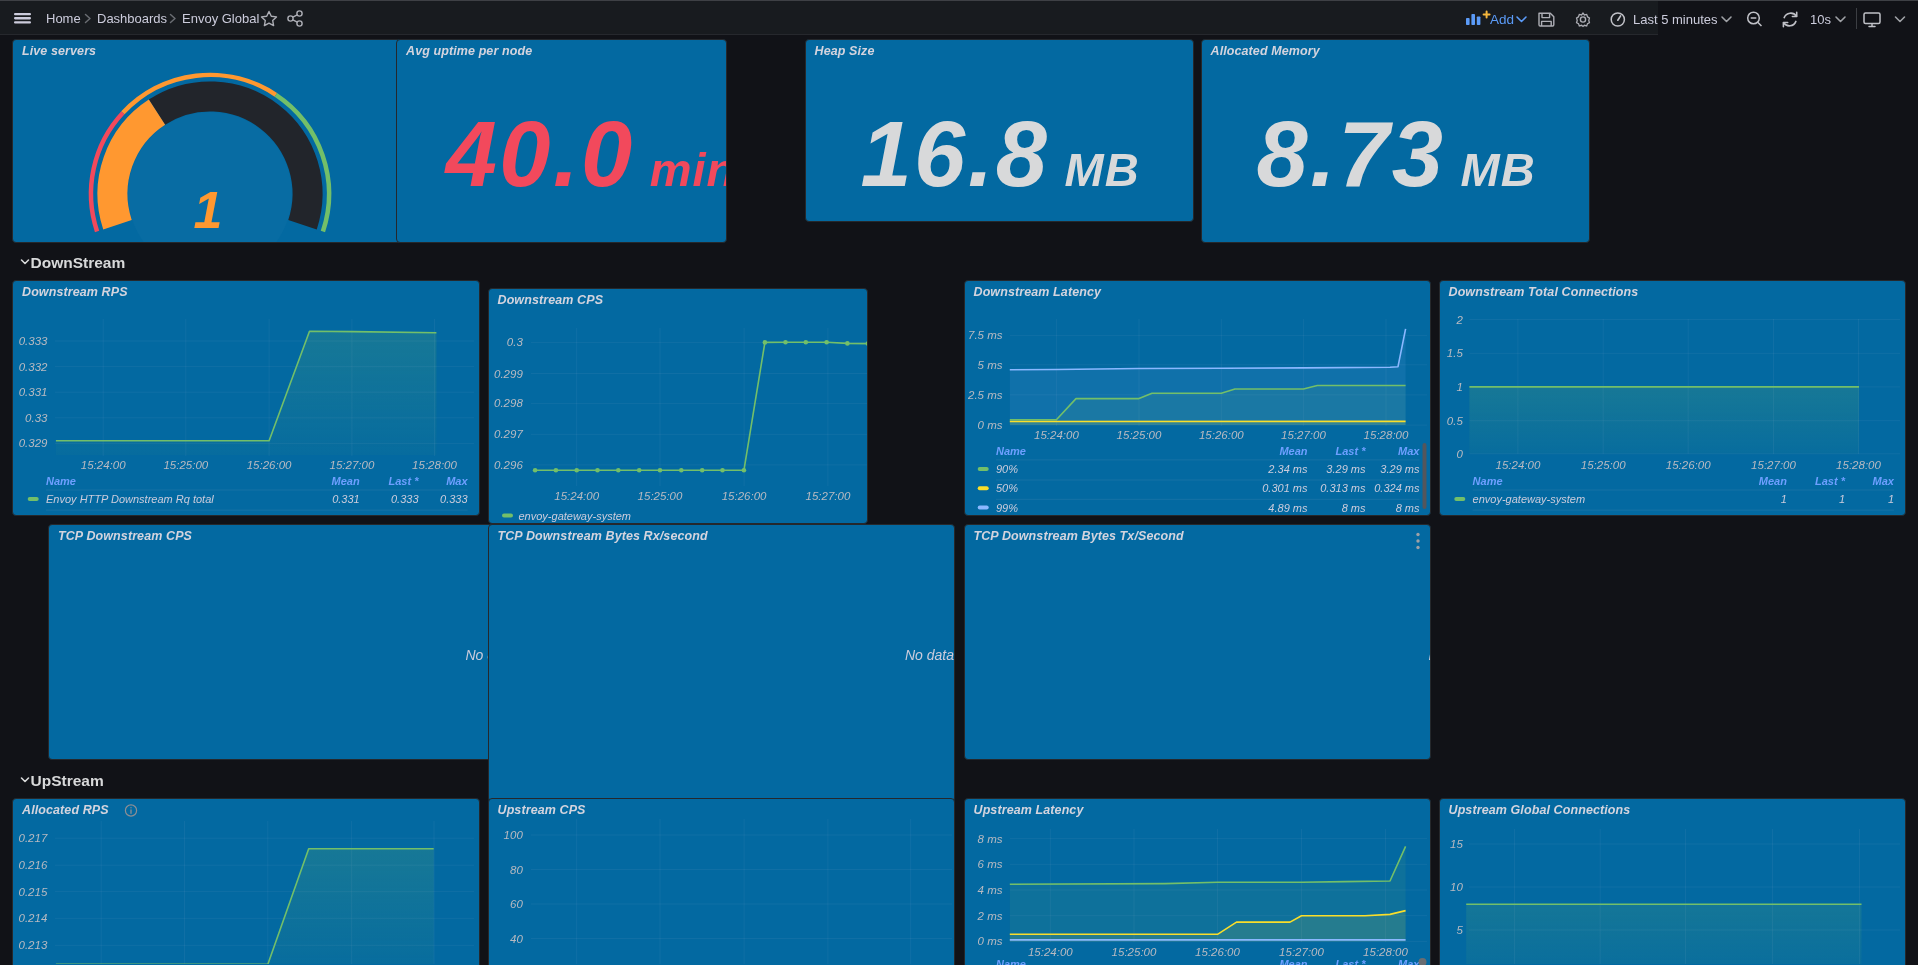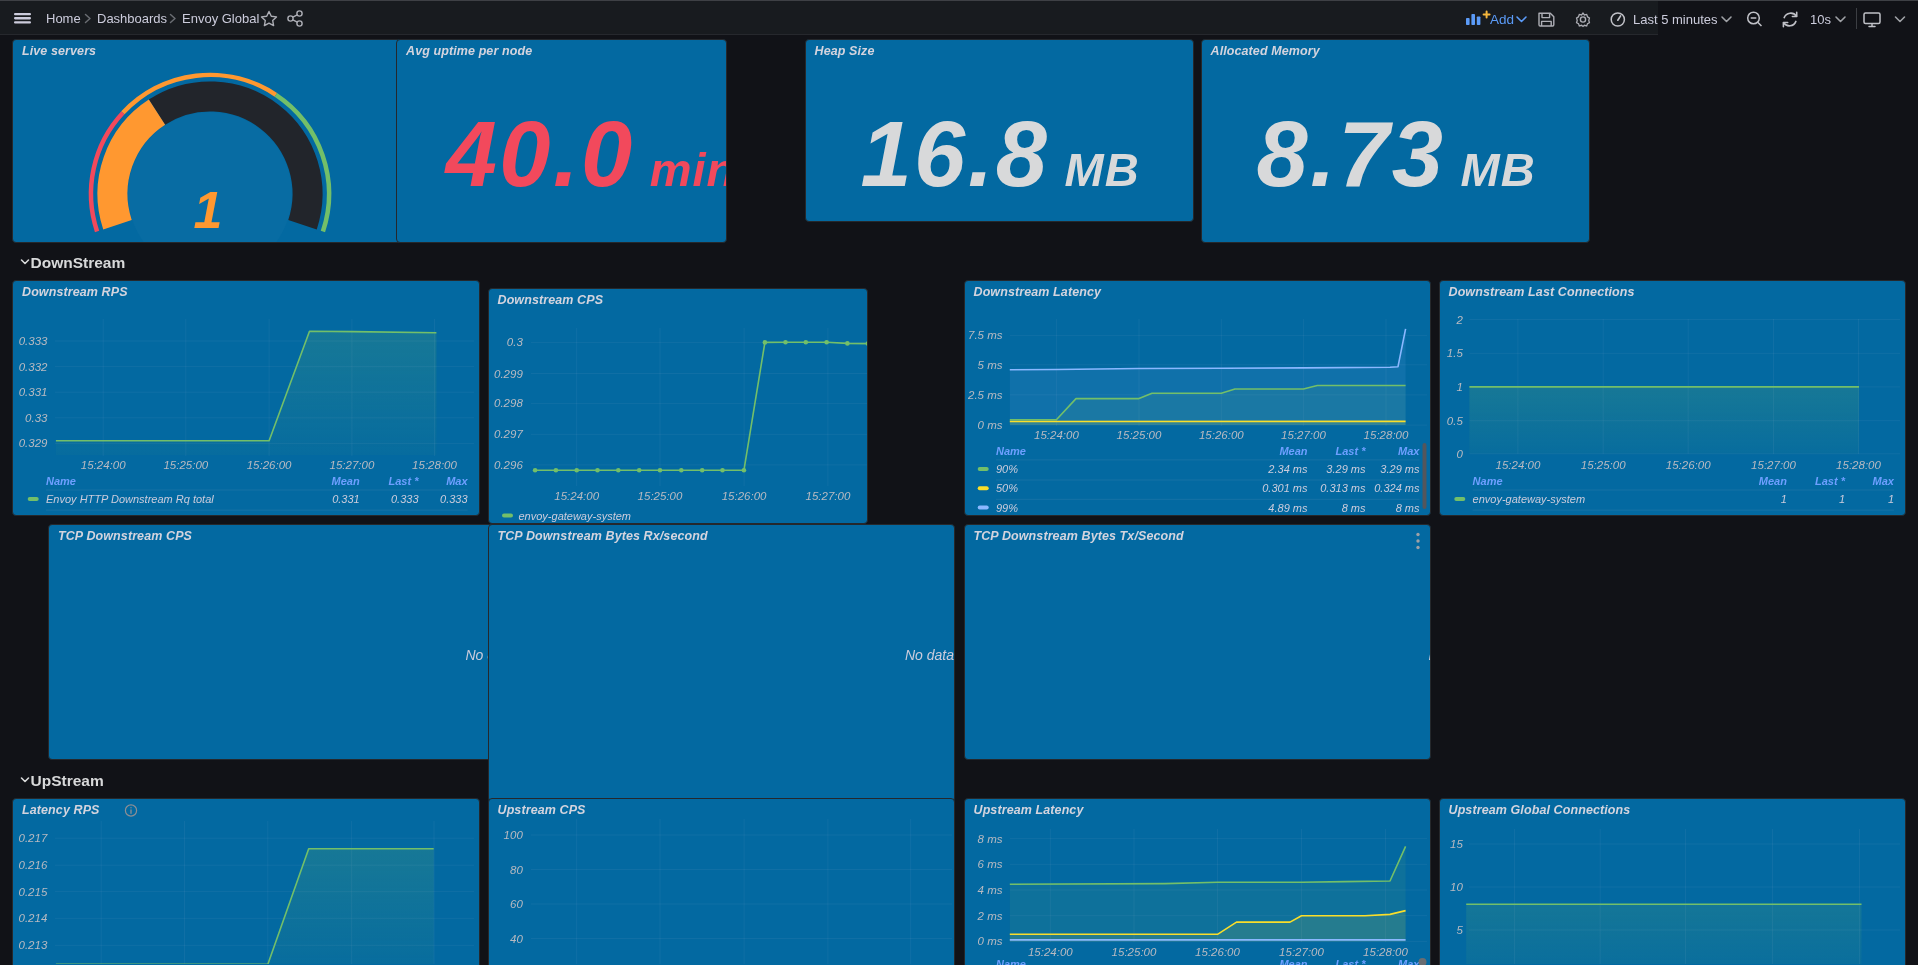--- a/index.html
+++ b/index.html
@@ -249,21 +249,21 @@
       <rect x="12.7" y="224.6" width="11" height="4" rx="2" fill="#8ab8ff"></rect>
       <text x="31.0" y="230.6" text-anchor="start" font-size="11" fill="#ccccdc" font-weight="400" font-family="Liberation Sans, sans-serif">99%</text>
       <text x="342.5" y="230.6" text-anchor="end" font-size="11" fill="#ccccdc" font-weight="400" font-family="Liberation Sans, sans-serif">4.89 ms</text>
       <text x="400.5" y="230.6" text-anchor="end" font-size="11" fill="#ccccdc" font-weight="400" font-family="Liberation Sans, sans-serif">8 ms</text>
       <text x="454.5" y="230.6" text-anchor="end" font-size="11" fill="#ccccdc" font-weight="400" font-family="Liberation Sans, sans-serif">8 ms</text>
       <line x1="31" y1="237.6" x2="454.5" y2="237.6" stroke="rgba(204,204,220,0.10)"></line>
       <rect x="457.5" y="162" width="4" height="66" rx="2" fill="#53565c"></rect>
     </svg>
   </div>
 <div class="panel" style="left:1438.5px;top:280px;width:467.5px;height:236px;">
-    <div class="ptitle">Downstream Last Connections</div>
+    <div class="ptitle">Downstream Total Connections</div>
     <svg width="465" height="234">
       <defs>
         <linearGradient id="gfill2" x1="0" y1="0" x2="0" y2="1">
           <stop offset="0" stop-color="#73bf69" stop-opacity="0.18"></stop>
           <stop offset="1" stop-color="#73bf69" stop-opacity="0.05"></stop>
         </linearGradient>
       </defs>
       <line x1="77.9" y1="38" x2="77.9" y2="173" stroke="rgba(204,204,220,0.07)" stroke-width="1"></line>
       <line x1="163.2" y1="38" x2="163.2" y2="173" stroke="rgba(204,204,220,0.07)" stroke-width="1"></line>
       <line x1="248.2" y1="38" x2="248.2" y2="173" stroke="rgba(204,204,220,0.07)" stroke-width="1"></line>
@@ -314,21 +314,21 @@
       <circle cx="8" cy="4.5" r="1.7" fill="#9fa1a6"></circle>
       <circle cx="8" cy="11" r="1.7" fill="#9fa1a6"></circle>
       <circle cx="8" cy="17.5" r="1.7" fill="#9fa1a6"></circle>
     </svg>
   </div>
 <svg style="left:20px;top:771px" width="200" height="20">
     <path d="M 1.5 7.0 L 5 10.5 L 8.5 7.0" stroke="#d8d9da" stroke-width="1.6" fill="none" stroke-linecap="round" stroke-linejoin="round"></path>
     <text x="10.5" y="14.5" text-anchor="start" font-size="15.5" fill="#d8d9da" font-weight="700" font-family="Liberation Sans, sans-serif">UpStream</text>
   </svg>
 <div class="panel" style="left:12px;top:798px;width:467.5px;height:236px;">
-    <div class="ptitle">Latency RPS</div>
+    <div class="ptitle">Allocated RPS</div>
     <svg width="465" height="165">
       <defs>
         <linearGradient id="gfill3" x1="0" y1="0" x2="0" y2="1">
           <stop offset="0" stop-color="#73bf69" stop-opacity="0.18"></stop>
           <stop offset="1" stop-color="#73bf69" stop-opacity="0.05"></stop>
         </linearGradient>
       </defs>
       <g stroke="#8e8f94" stroke-width="1.2" fill="none">
         <circle cx="118" cy="11.5" r="5.6"></circle>
       </g>

